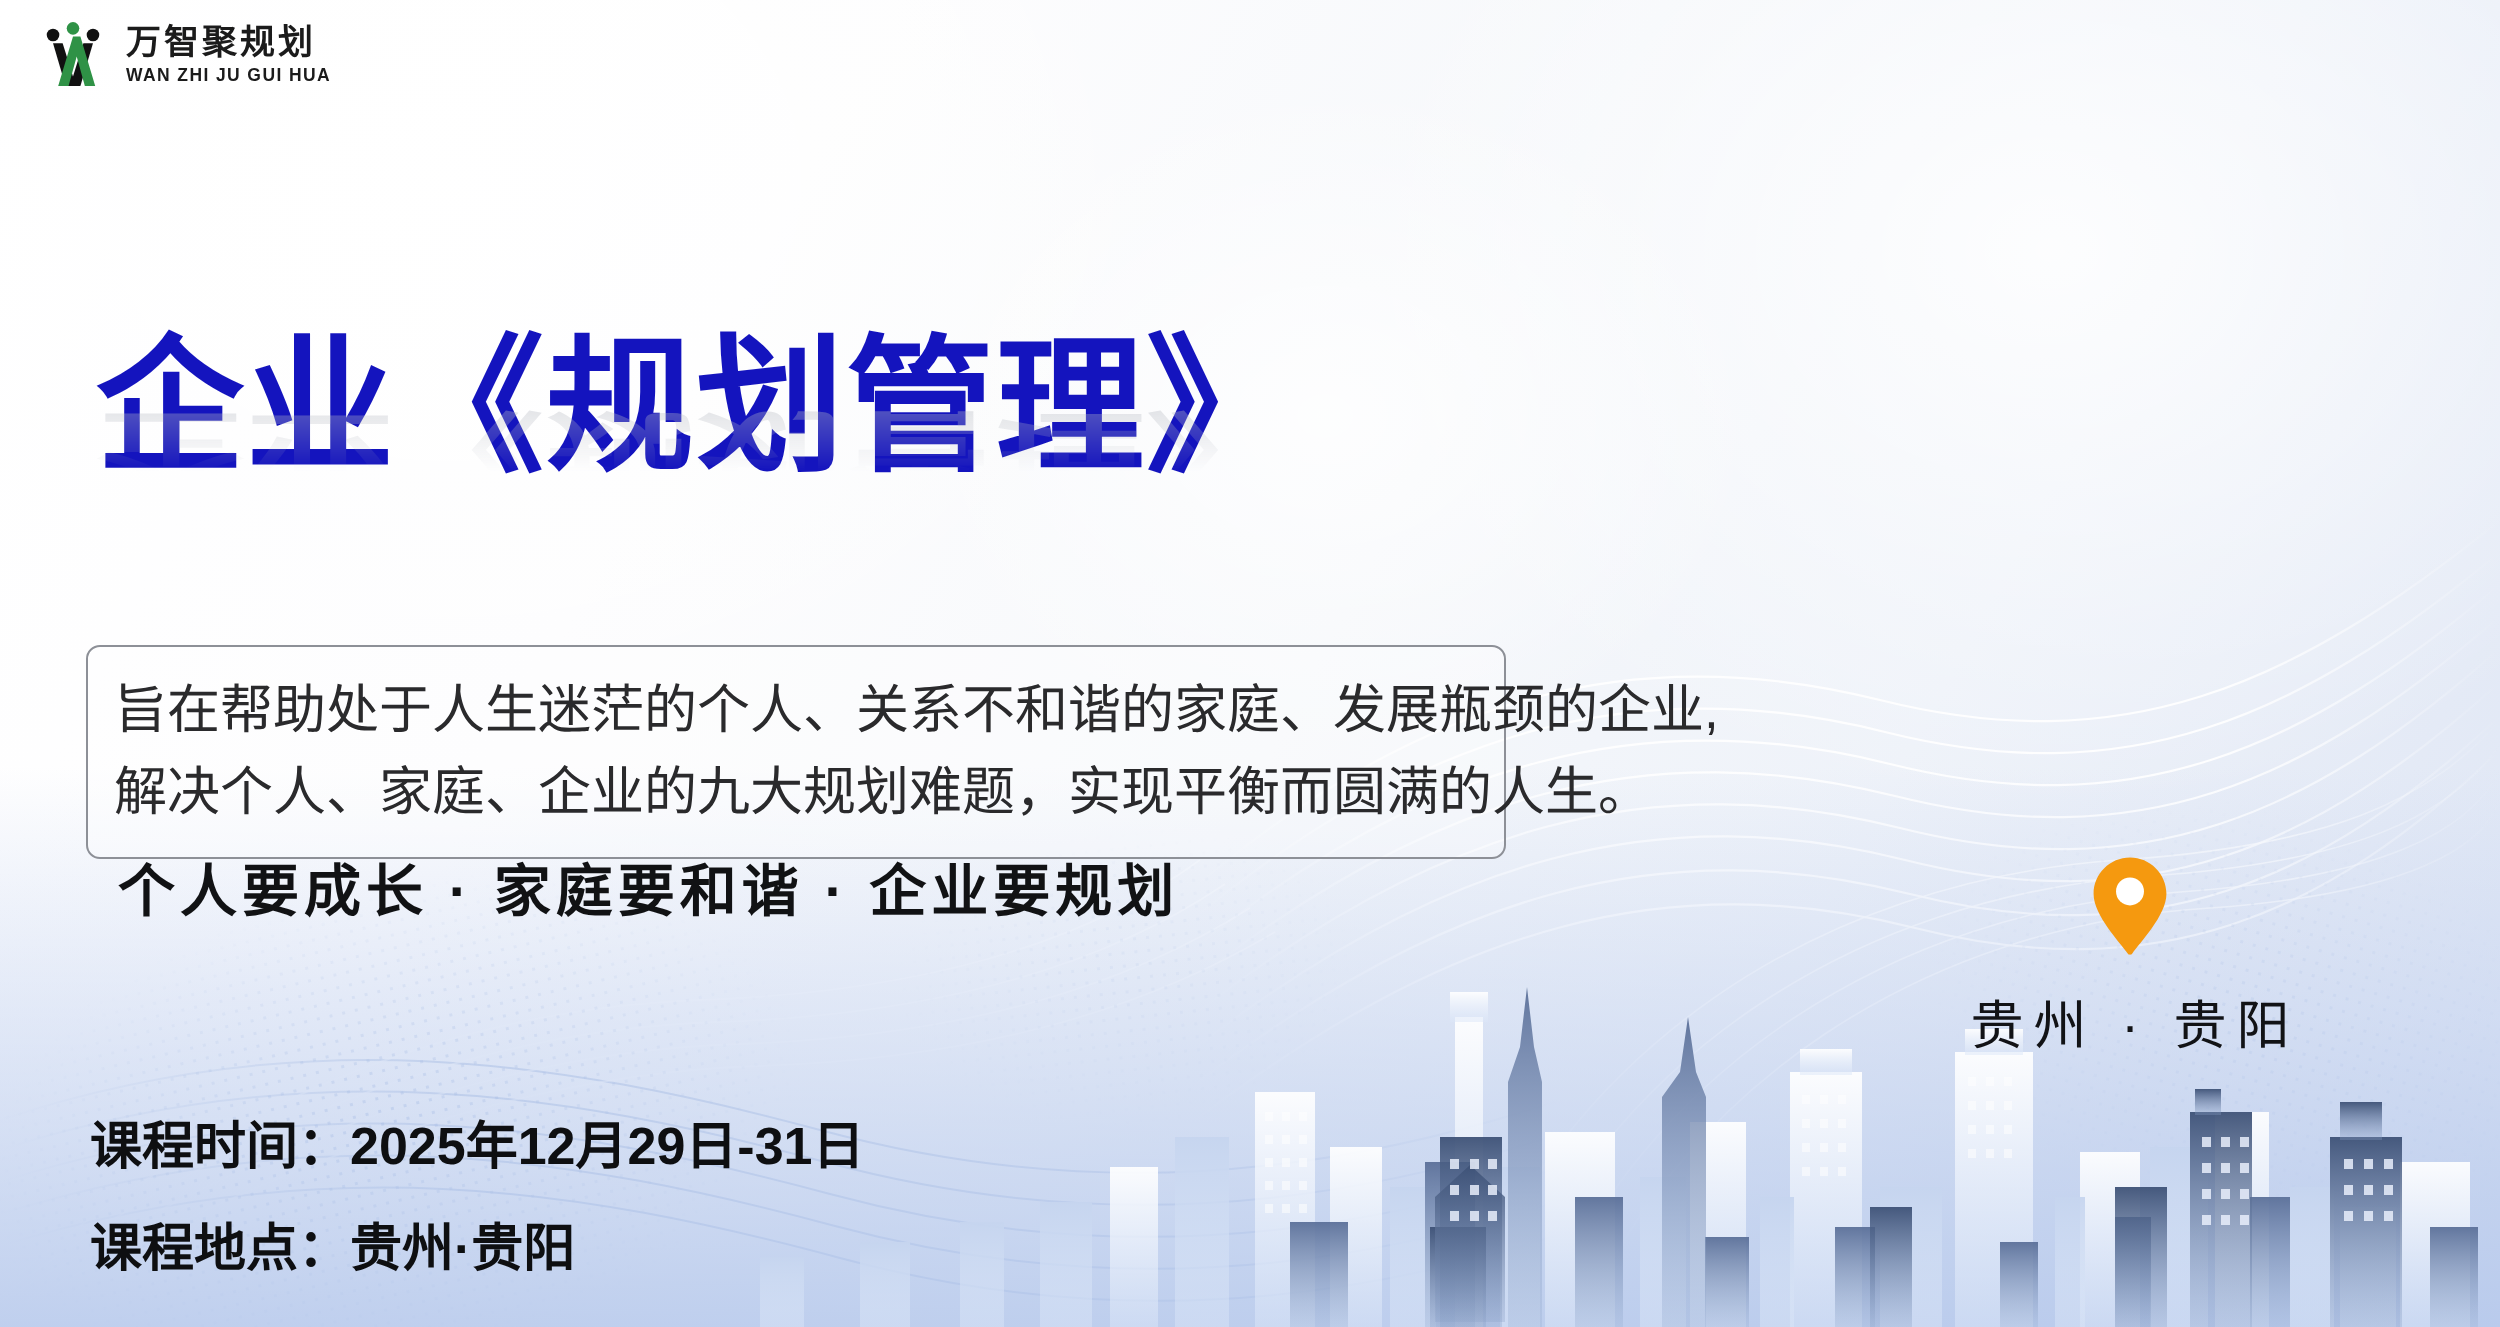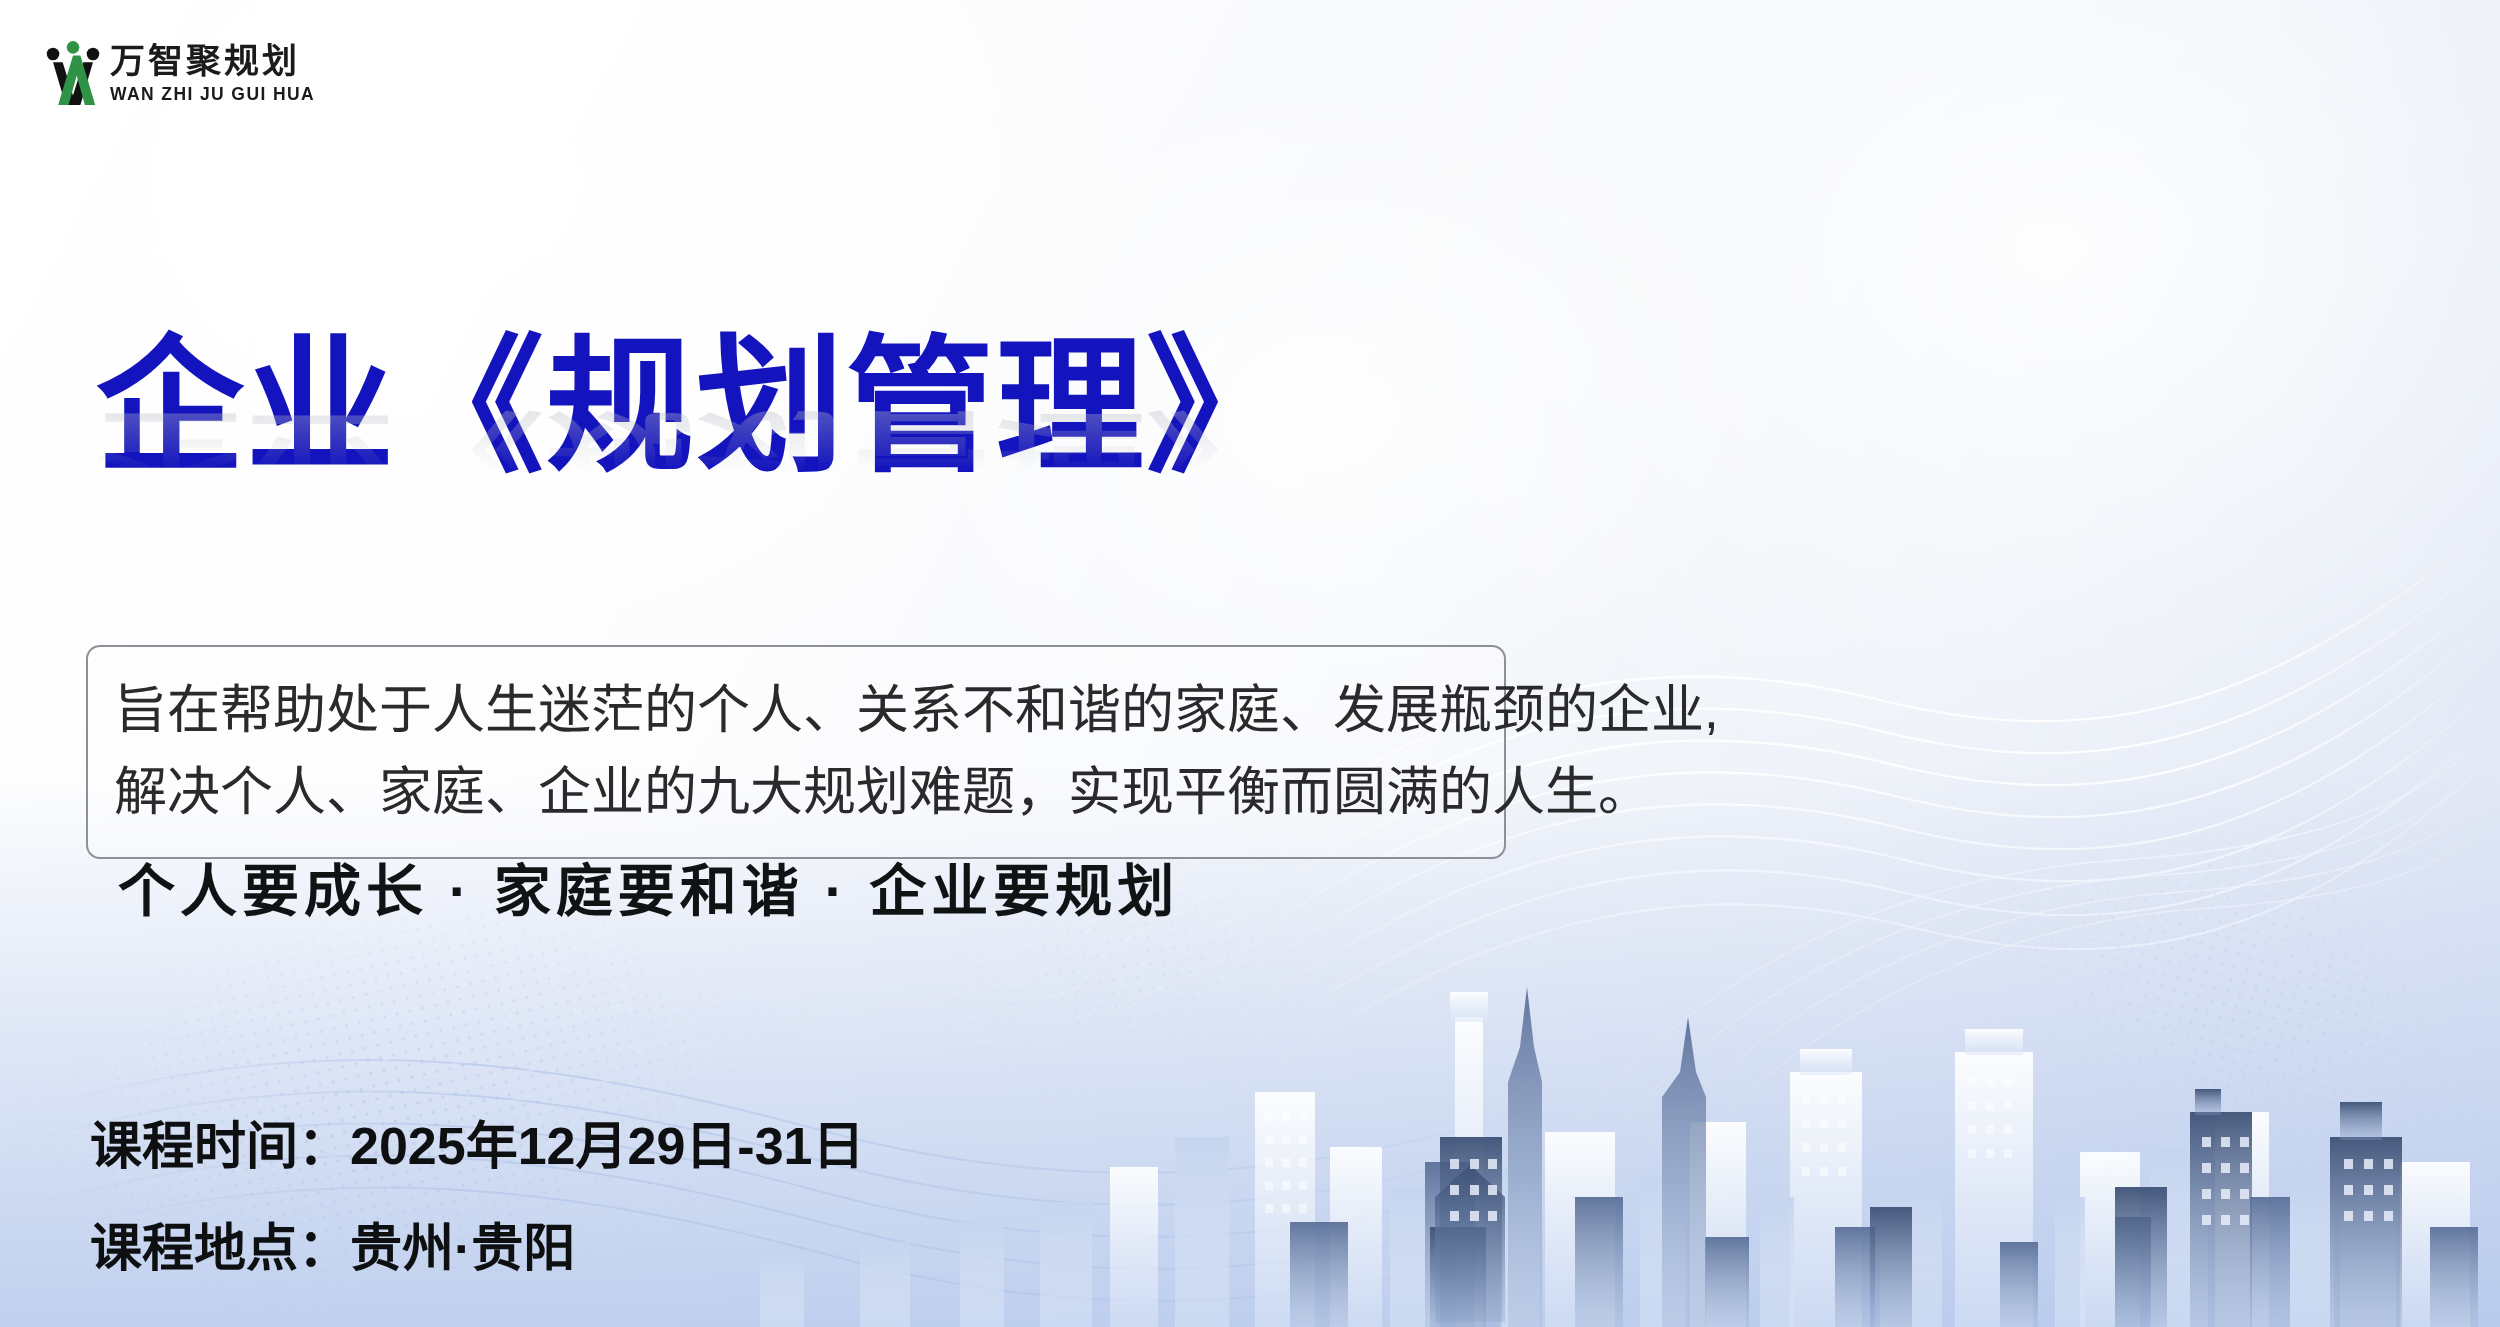--- a/index.html
+++ b/index.html
@@ -89,22 +89,21 @@
   }
   .skyline svg { width: 100%; height: 100%; display: block; }
 
   
   .logo {
     position: absolute;
     left: 36px;
     top: 18px;
     display: flex;
     align-items: center;
-    gap: 0;
-    margin-top: 19px;
+    gap: 16px;
   }
   .logo-mark { width: 74px; height: 74px; display: block; }
   .logo-text { display: flex; flex-direction: column; justify-content: center; line-height: 1; }
   .logo-cn {
     font-family: "Liberation Serif", "DejaVu Serif", serif;
     font-size: 35px;
     font-weight: 700;
     color: #1b1b1b;
     letter-spacing: 3px;
   }
@@ -483,14 +482,21 @@
     <div class="desc-line">解决个人、家庭、企业的九大规划难题，实现平衡而圆满的人生。</div>
   </div>
 
   <div class="slogan">个人要成长 · 家庭要和谐 · 企业要规划</div>
 
   <div class="course-info">
     <div class="course-line">课程时间：2025年12月29日-31日</div>
     <div class="course-line">课程地点：贵州·贵阳</div>
   </div>
 
+  <div class="loc-block">
+    <svg class="pin" viewBox="0 0 64 84" aria-hidden="true">
+      <path d="M32,2 C15.5,2 2,15.4 2,31.9 C2,50 24,72 30.1,81.2 C30.9,82.5 33.1,82.5 33.9,81.2 C40,72 62,50 62,31.9 C62,15.4 48.5,2 32,2 Z" fill="#f5990f"></path>
+      <circle cx="32" cy="30" r="11.5" fill="#ffffff"></circle>
+    </svg>
+    <div class="loc-text">贵州 · 贵阳</div>
+  </div>
 
 </div>
 
 </body></html>

